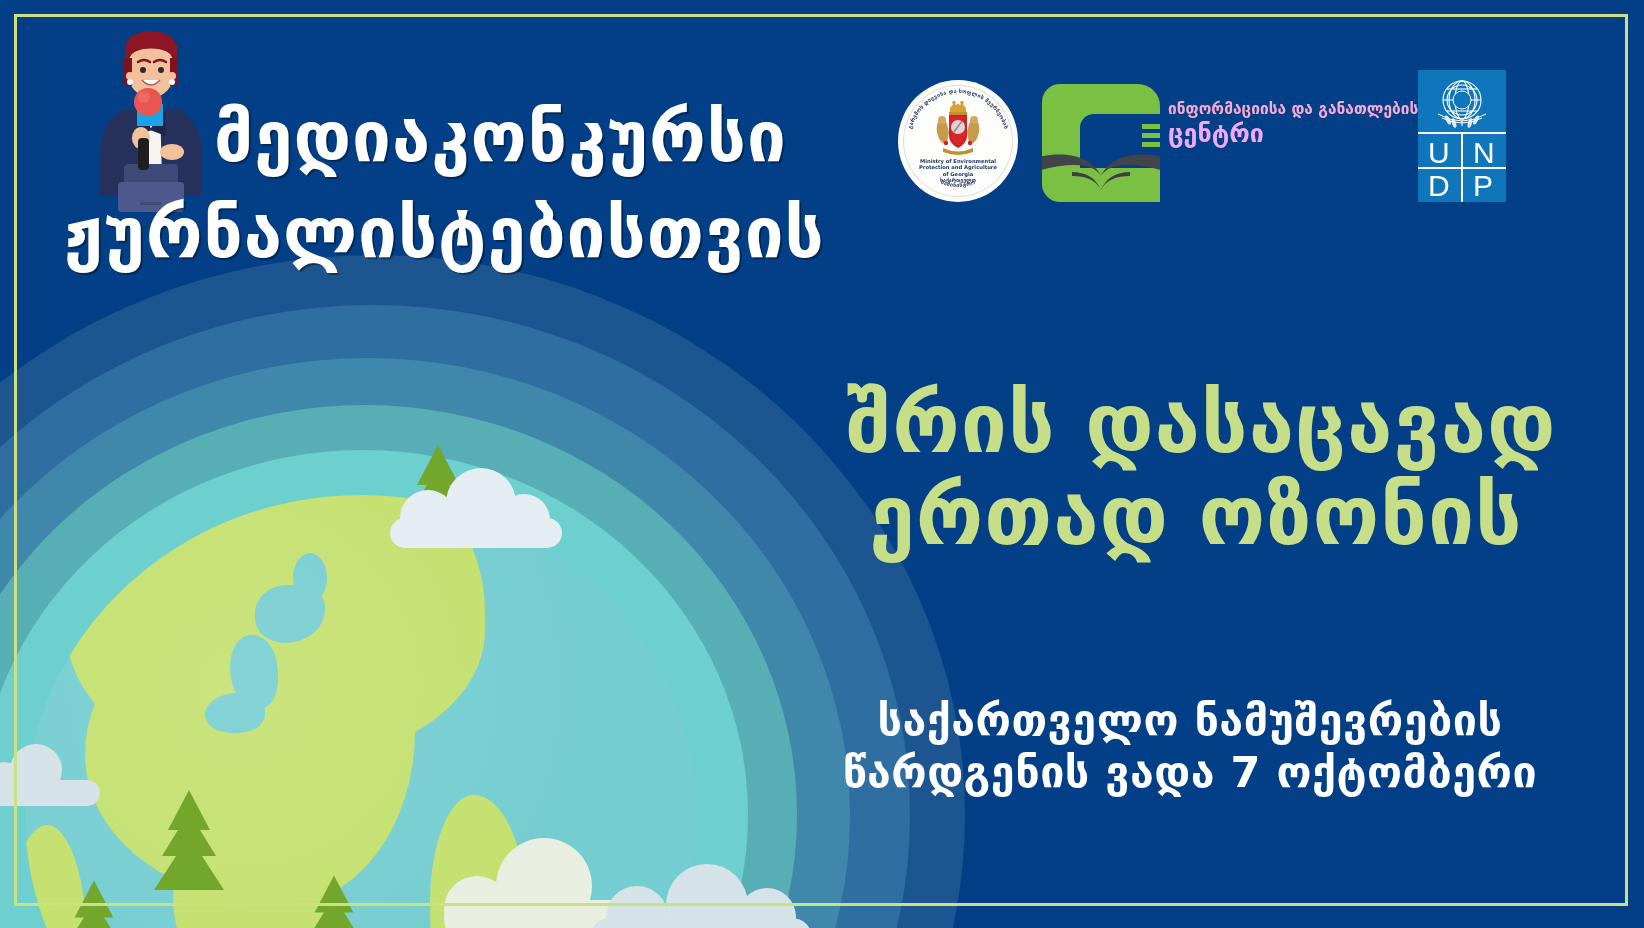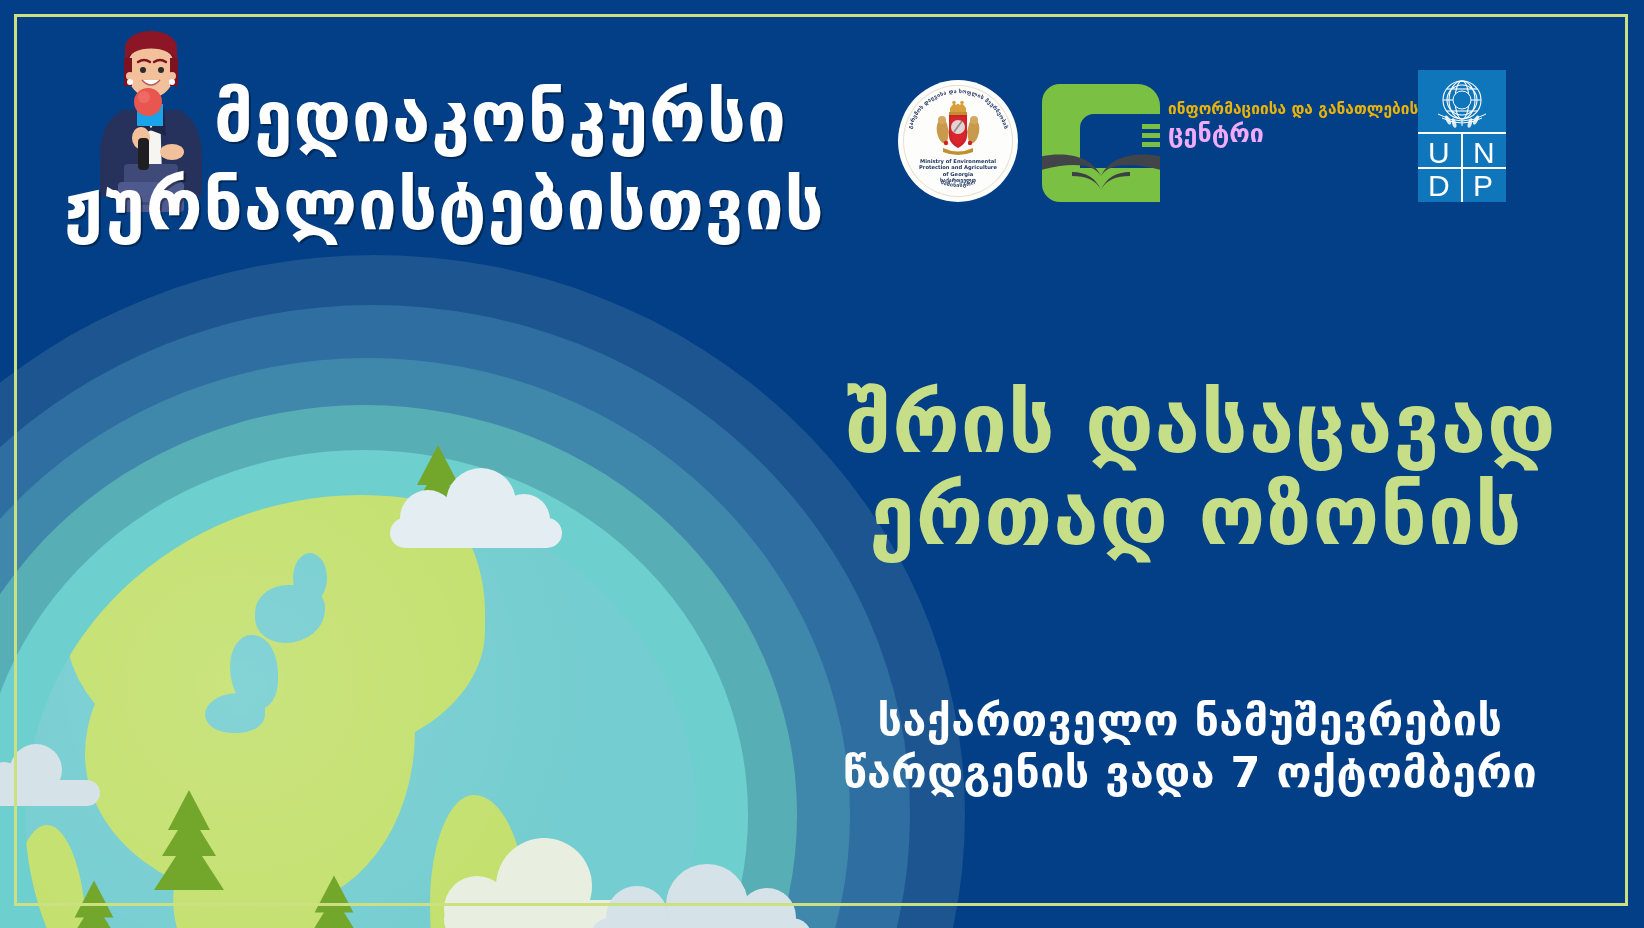--- a/index.html
+++ b/index.html
@@ -54,33 +54,33 @@
   .cloud.pale .puff,.cloud.pale .base{background:#e9efe0;}
 
   
   .frame{position:absolute;left:14px;top:14px;right:16px;bottom:22px;
          border:3px solid #cbe081;pointer-events:none;}
 
   
   .journalist{position:absolute;left:86px;top:18px;width:130px;height:200px;}
 
   
-  .title-block{position:absolute;left:214px;top:84px;width:600px;}
+  .title-block{position:absolute;left:214px;top:104px;width:600px;}
   .title-line{
     color:#ffffff;
     font-family:"DejaVu Sans","Liberation Sans",sans-serif;
     font-weight:bold;
     font-size:68px;
     line-height:0.98;
     letter-spacing:1px;
     white-space:nowrap;
     text-shadow:2px 2px 0 rgba(0,0,0,0.35);
   }
   .title-line.l1{font-size:69px;}
-  .title-line.l2{font-size:69px;margin-left:-150px;margin-top:20px;}
+  .title-line.l2{font-size:69px;margin-left:-150px;margin-top:28px;}
 
   .headline{position:absolute;left:846px;top:378px;width:700px;text-align:center;}
   .headline .hl{
     color:#c6de87;
     font-weight:bold;
     font-size:82px;
     line-height:1.12;
     letter-spacing:1px;
     white-space:nowrap;
   }
@@ -105,21 +105,21 @@
         text-align:center;font-size:5.2px;line-height:1.22;color:#18305c;font-weight:bold;}
   .seal-arc{position:absolute;left:50%;top:50%;transform:translate(-50%,-50%);
         width:116px;height:116px;}
   .seal-arc text{font-size:5.4px;font-weight:bold;fill:#2a3c66;letter-spacing:.2px;}
   .crest{position:absolute;left:50%;transform:translateX(-50%);top:20px;width:62px;height:58px;}
 
   .eiec{position:absolute;left:152px;top:10px;width:380px;height:140px;}
   .eiec-mark{position:absolute;left:0;top:8px;width:118px;height:122px;}
   .eiec-txt{position:absolute;left:126px;top:24px;width:270px;}
   .eiec-l1{color:#7ac143;font-weight:bold;font-size:25px;line-height:1;letter-spacing:0;white-space:nowrap;}
-  .eiec-l2{color:#eab308;font-weight:bold;font-size:15.5px;line-height:1.2;margin-top:4px;white-space:nowrap;}
+  .eiec-l2{color:#f9a8d4;font-weight:bold;font-size:15.5px;line-height:1.2;margin-top:4px;white-space:nowrap;}
   .eiec-l3{color:#f0abfc;font-weight:bold;font-size:25px;line-height:1;margin-top:2px;white-space:nowrap;}
 
   .undp{position:absolute;left:528px;top:8px;width:88px;height:132px;background:#1076bc;}
   .undp .emblem{position:absolute;left:0;top:0;width:88px;height:62px;}
   .undp .divider-h{position:absolute;left:0;top:62px;width:88px;height:2px;background:#fff;}
   .undp .divider-v{position:absolute;left:43px;top:62px;width:2px;height:70px;background:#fff;}
   .undp .letter{position:absolute;color:#fff;font-size:30px;font-weight:normal;
         font-family:"Liberation Sans",sans-serif;}
   .undp .lu{left:10px;top:66px;}
   .undp .ln{left:55px;top:66px;}

